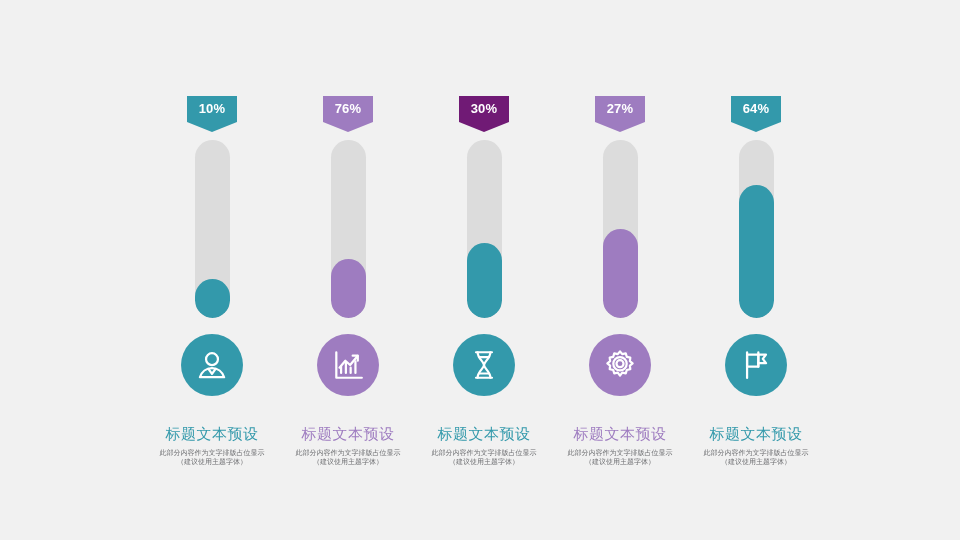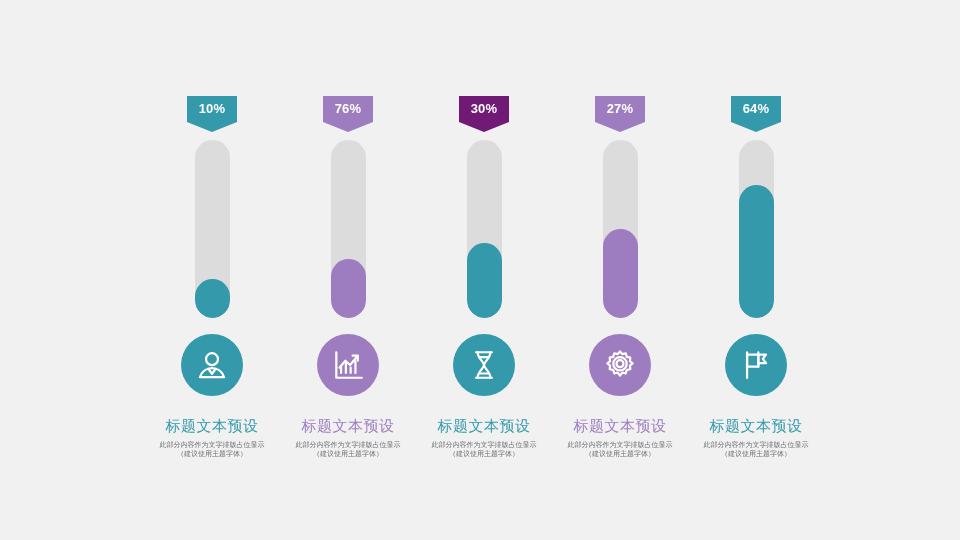--- a/index.html
+++ b/index.html
@@ -105,21 +105,21 @@
     justify-content: center;
   }
   .icon-circle svg {
     width: 34px;
     height: 34px;
     display: block;
   }
 
   
   .caption {
-    margin-top: 20px;
+    margin-top: 28px;
     width: 132px;
     text-align: center;
   }
   .caption-title {
     font-family: "Liberation Serif", "DejaVu Serif", serif;
     font-size: 15px;
     line-height: 20px;
     letter-spacing: 0.5px;
     white-space: nowrap;
   }

